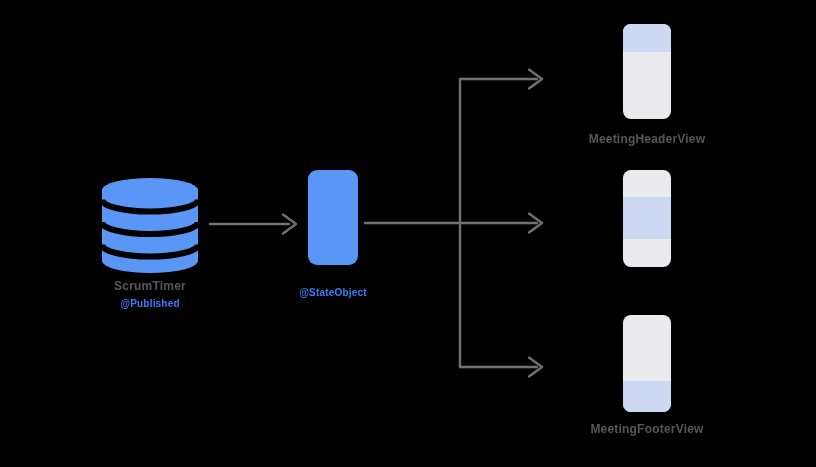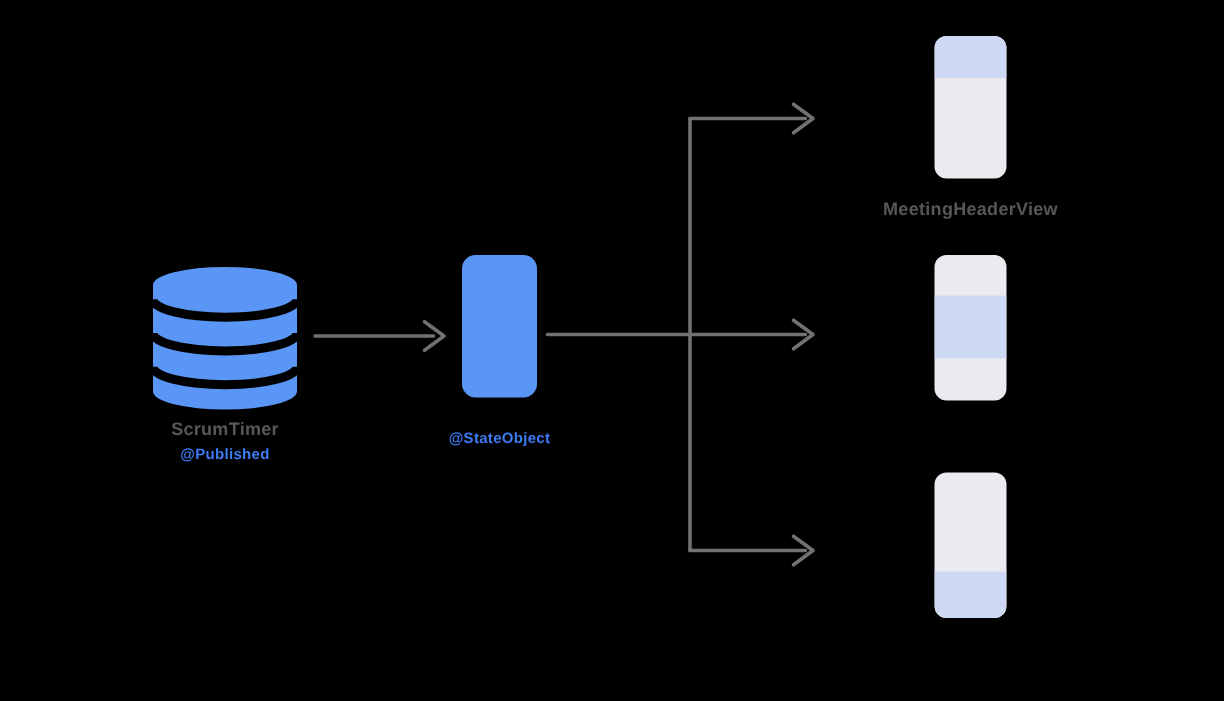--- a/index.html
+++ b/index.html
@@ -111,14 +111,15 @@
   </div>
   <div class="node-label w160" style="left:567px; top:132px;">MeetingHeaderView</div>
 
   <div class="phone phone-timer">
     <div class="accent accent-middle"></div>
   </div>
 
   <div class="phone phone-footer">
     <div class="accent accent-bottom"></div>
   </div>
+  <div class="node-label w160" style="left:567px; top:422px;">MeetingFooterView</div>
 
 </div>
 
 </body></html>

